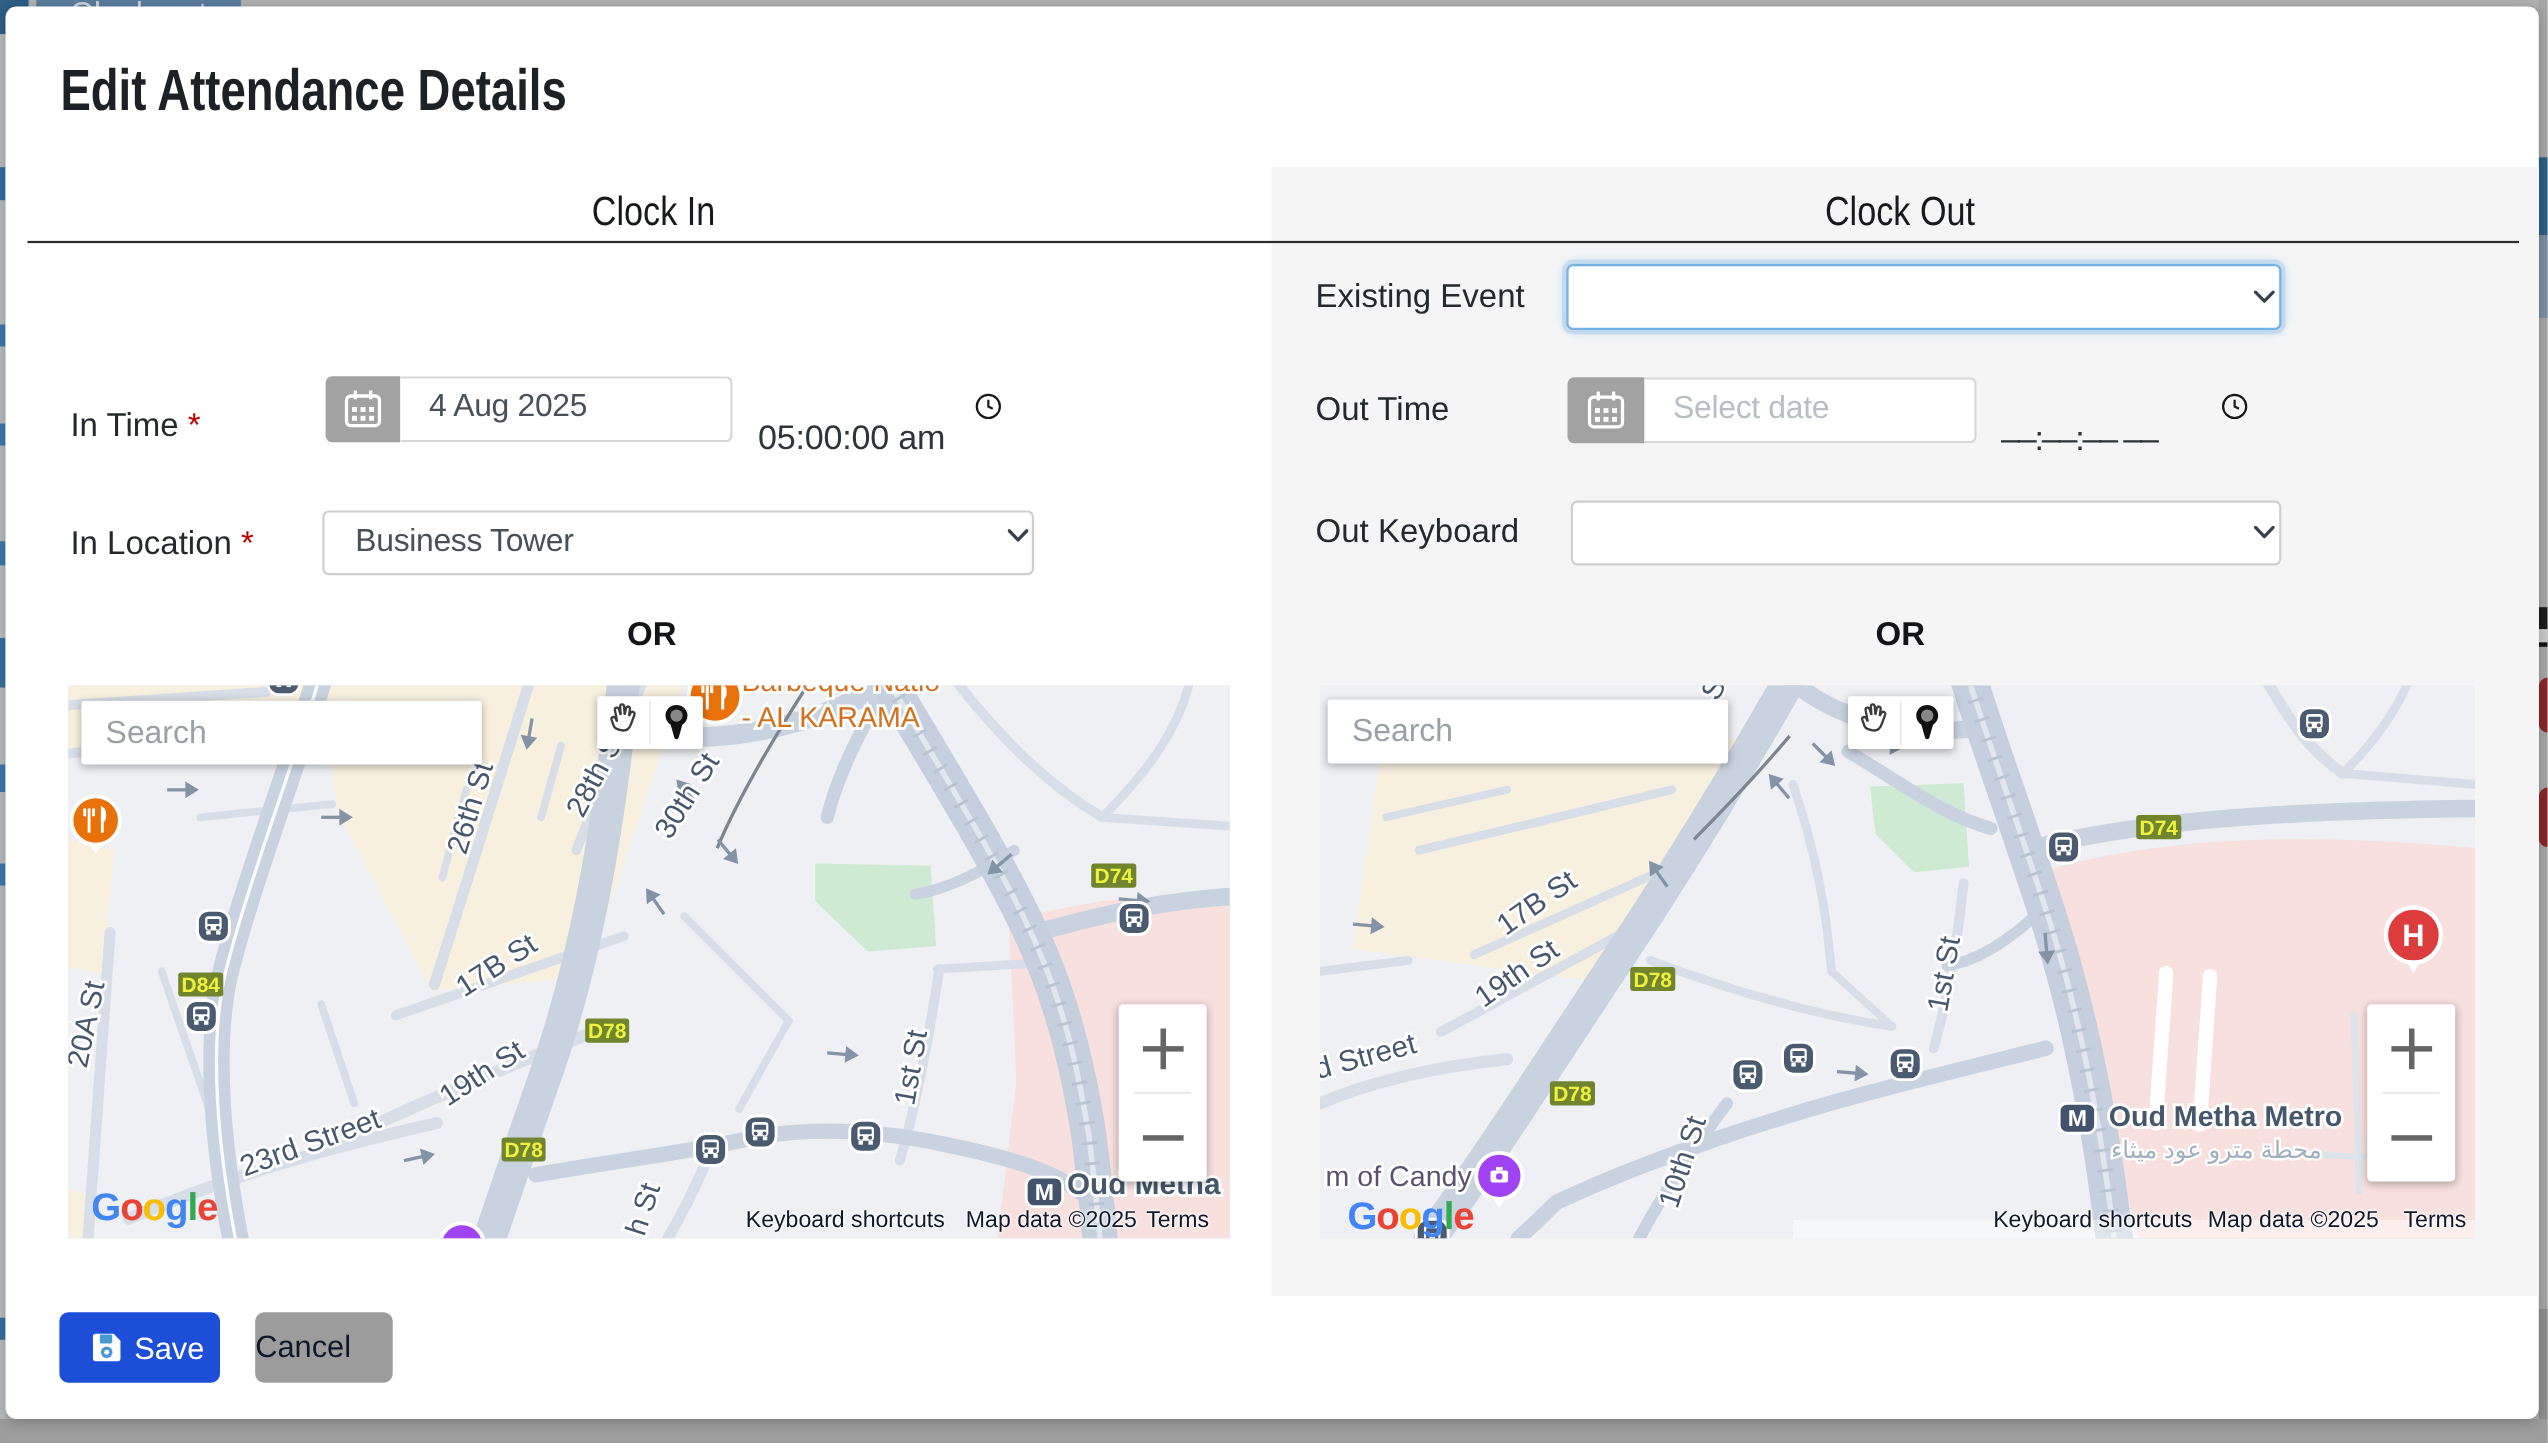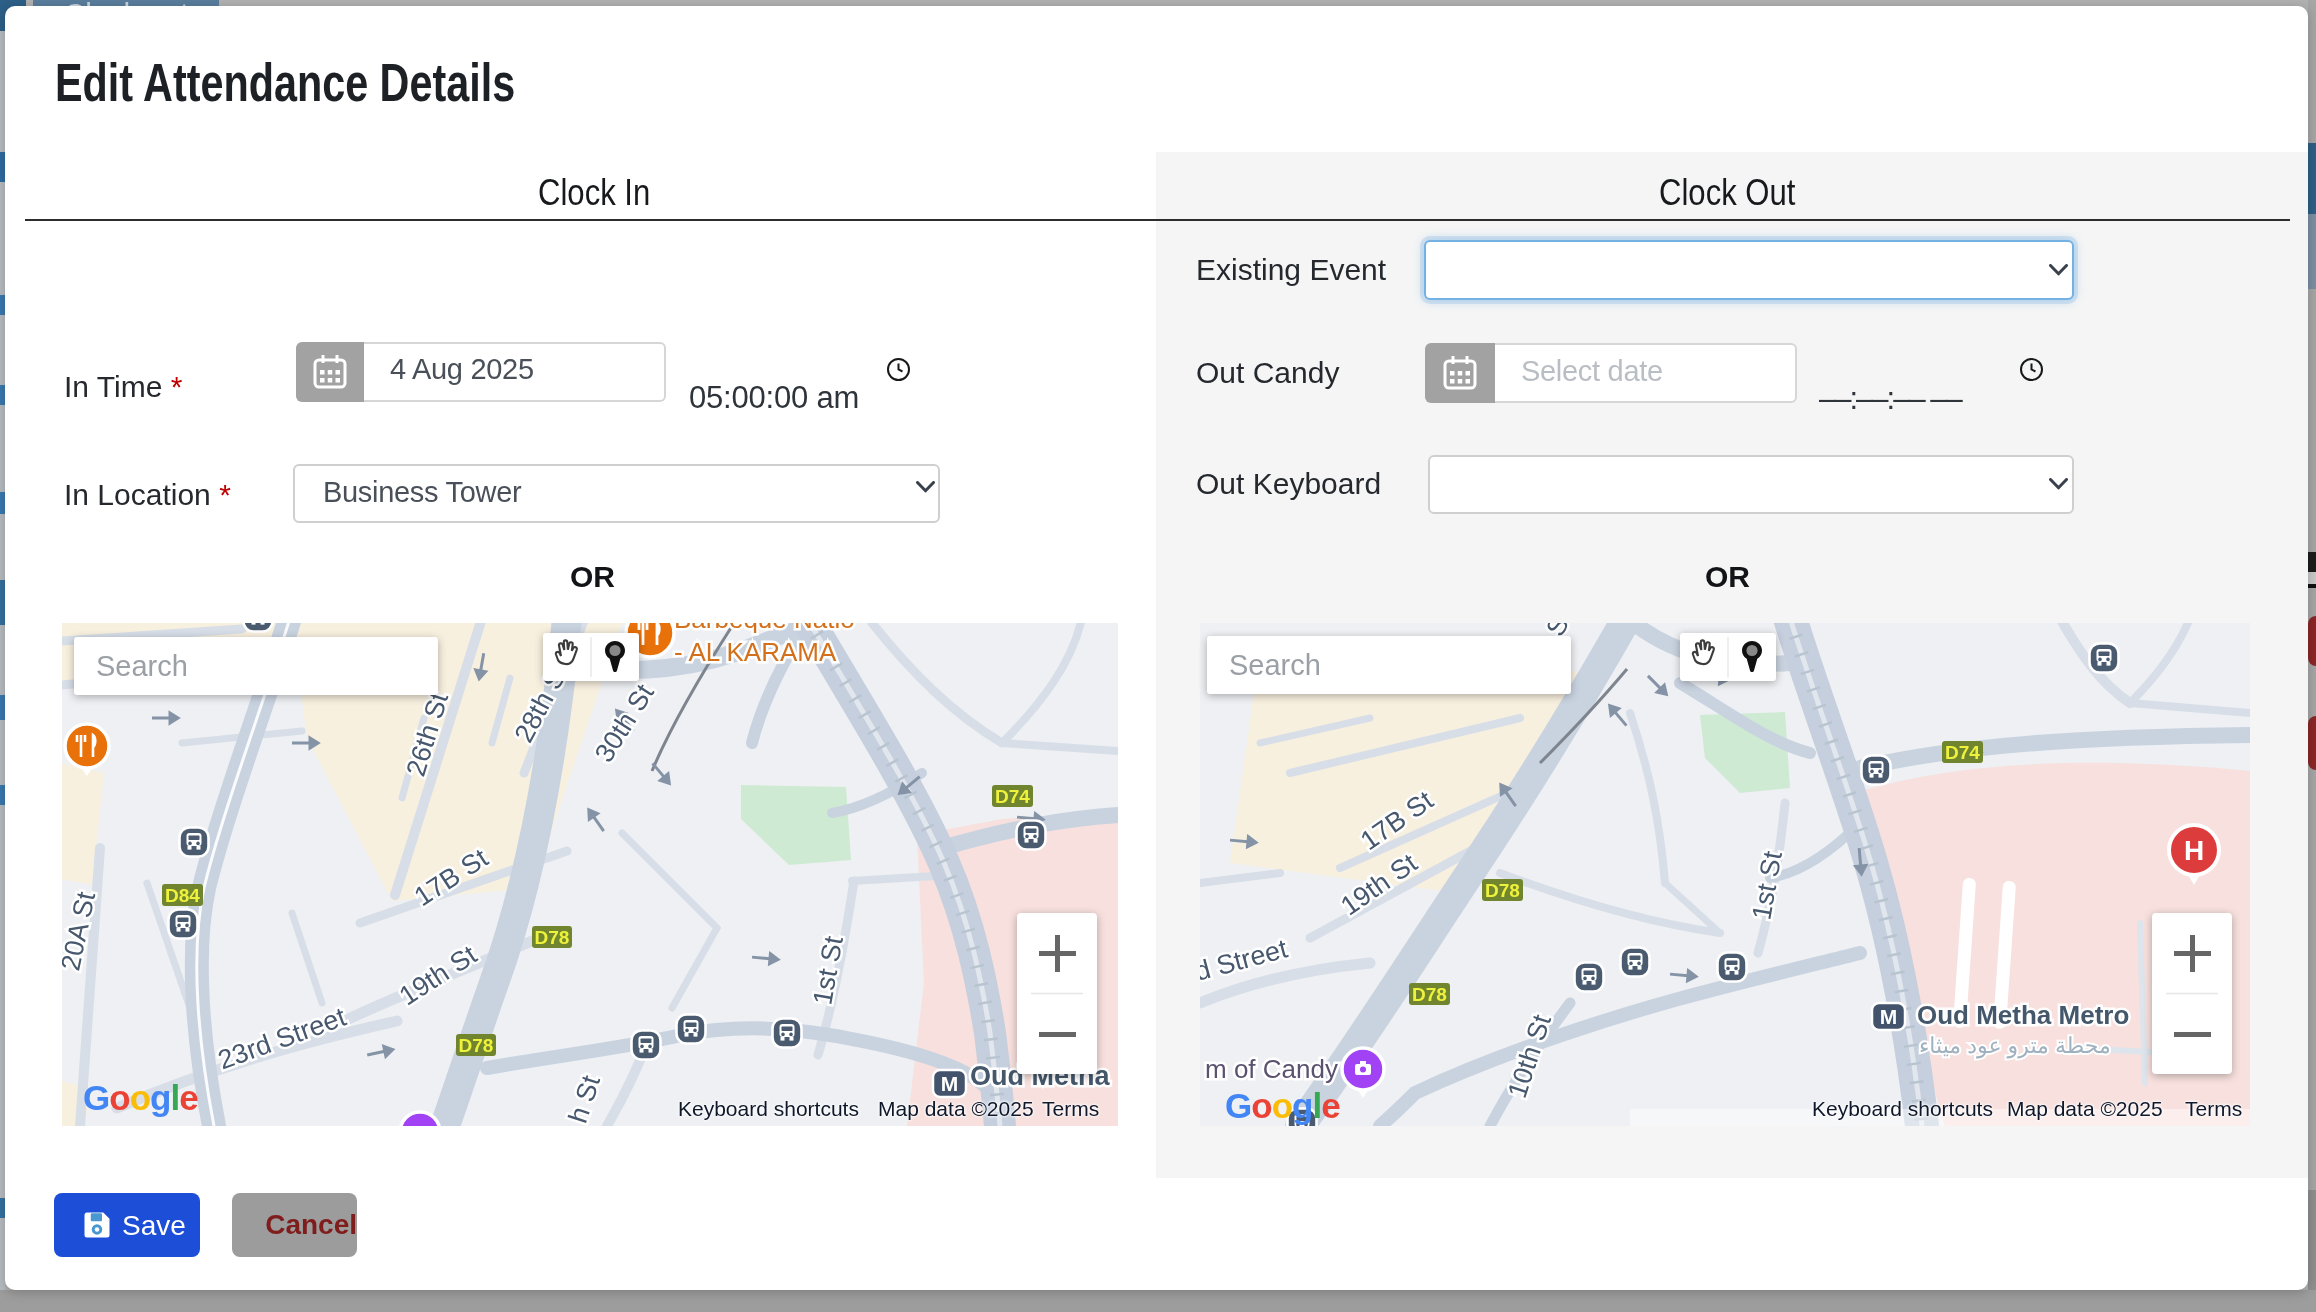--- a/index.html
+++ b/index.html
@@ -22,21 +22,21 @@
   .lbl { font-size:30px; color:#25292e; }
   .req { color:#c00000; }
   .addon { background:#a2a2a2; border-radius:6px 0 0 6px; }
   .inp { background:#fff; border:2px solid #d6d6d6; border-radius:0 6px 6px 0; border-left:none; }
   .sel { background:#fff; border:2px solid #cfcfcf; border-radius:6px; }
   .fldtxt { font-size:29px; color:#495059; letter-spacing:-0.3px; }
   .timetxt { font-size:31px; color:#2e343a; letter-spacing:-0.2px;margin-top:28px; }
   .or { font-size:30px; font-weight:600; color:#121417; }
   
   .save-btn { left:54px; top:1193px; width:146px; height:64px; background:#1d4ed8; border-radius:8px; }
-  .cancel-btn { left:232px; top:1193px; width:125px; height:64px; background:#9c9c9c; border-radius:8px; color:#7f1d1d; font-size:28px; text-align:right; line-height:64px;font-weight:bold; }
+  .cancel-btn { left:232px; top:1193px; width:125px; height:64px; background:#9c9c9c; border-radius:8px; color:#0f172a; font-size:28px; text-align:left; line-height:64px; }
   .save-lab { color:#fff; font-size:28px; position:absolute; left:68px; top:17px; }
   
   .mapbox { overflow:hidden; }
   .msearch { background:#fff; border-radius:3px; box-shadow:0 2px 8px rgba(0,0,0,.3); color:#9aa0a6; font-size:29px; }
   .mbtns { background:#fff; border-radius:3px; box-shadow:0 2px 8px rgba(0,0,0,.3); }
   .mzoom { background:#fff; border-radius:4px; box-shadow:0 2px 8px rgba(0,0,0,.3); }
   .attr { font-size:21px; color:#0f172a; text-shadow:0 0 2px #fff,0 0 3px #fff,0 0 4px #fff; }
   .glogo { font-size:35px; font-weight:bold; letter-spacing:-1px; }
 </style>
 </head>
@@ -102,21 +102,21 @@
   <svg class="abs" style="left:916px;top:481px;" width="19" height="12" viewBox="0 0 19 12">
     <path d="M1.5 1.5 L9.5 9.8 L17.5 1.5" fill="none" stroke="#39424c" stroke-width="3" stroke-linecap="round" stroke-linejoin="round"></path>
   </svg>
   <div class="abs or" style="left:570px;top:560px;">OR</div>
 
   <div class="abs lbl" style="left:1196px;top:253px;">Existing Event</div>
   <div class="abs sel" style="left:1424px;top:240px;width:650px;height:60px;border-color:#74b2e4;box-shadow:0 0 0 4px rgba(140,186,228,.30),0 0 12px rgba(96,166,224,.45);"></div>
   <svg class="abs" style="left:2049px;top:264px;" width="19" height="12" viewBox="0 0 19 12">
     <path d="M1.5 1.5 L9.5 9.8 L17.5 1.5" fill="none" stroke="#39424c" stroke-width="3" stroke-linecap="round" stroke-linejoin="round"></path>
   </svg>
-  <div class="abs lbl" style="left:1196px;top:356px;">Out Candy</div>
+  <div class="abs lbl" style="left:1196px;top:356px;">Out Time</div>
   <div class="abs addon" style="left:1425px;top:343px;width:70px;height:60px;">
     <svg width="40" height="40" style="position:absolute;left:15px;top:10px;" viewBox="0 0 40 40">
       <rect x="5" y="8" width="30" height="27" rx="4" fill="none" stroke="#fff" stroke-width="3"></rect>
       <line x1="13" y1="3" x2="13" y2="11" stroke="#fff" stroke-width="3"></line>
       <line x1="27" y1="3" x2="27" y2="11" stroke="#fff" stroke-width="3"></line>
       <g fill="#fff">
         <rect x="10" y="18" width="4.5" height="4.5"></rect>
         <rect x="17.75" y="18" width="4.5" height="4.5"></rect>
         <rect x="25.5" y="18" width="4.5" height="4.5"></rect>
         <rect x="10" y="26" width="4.5" height="4.5"></rect>

